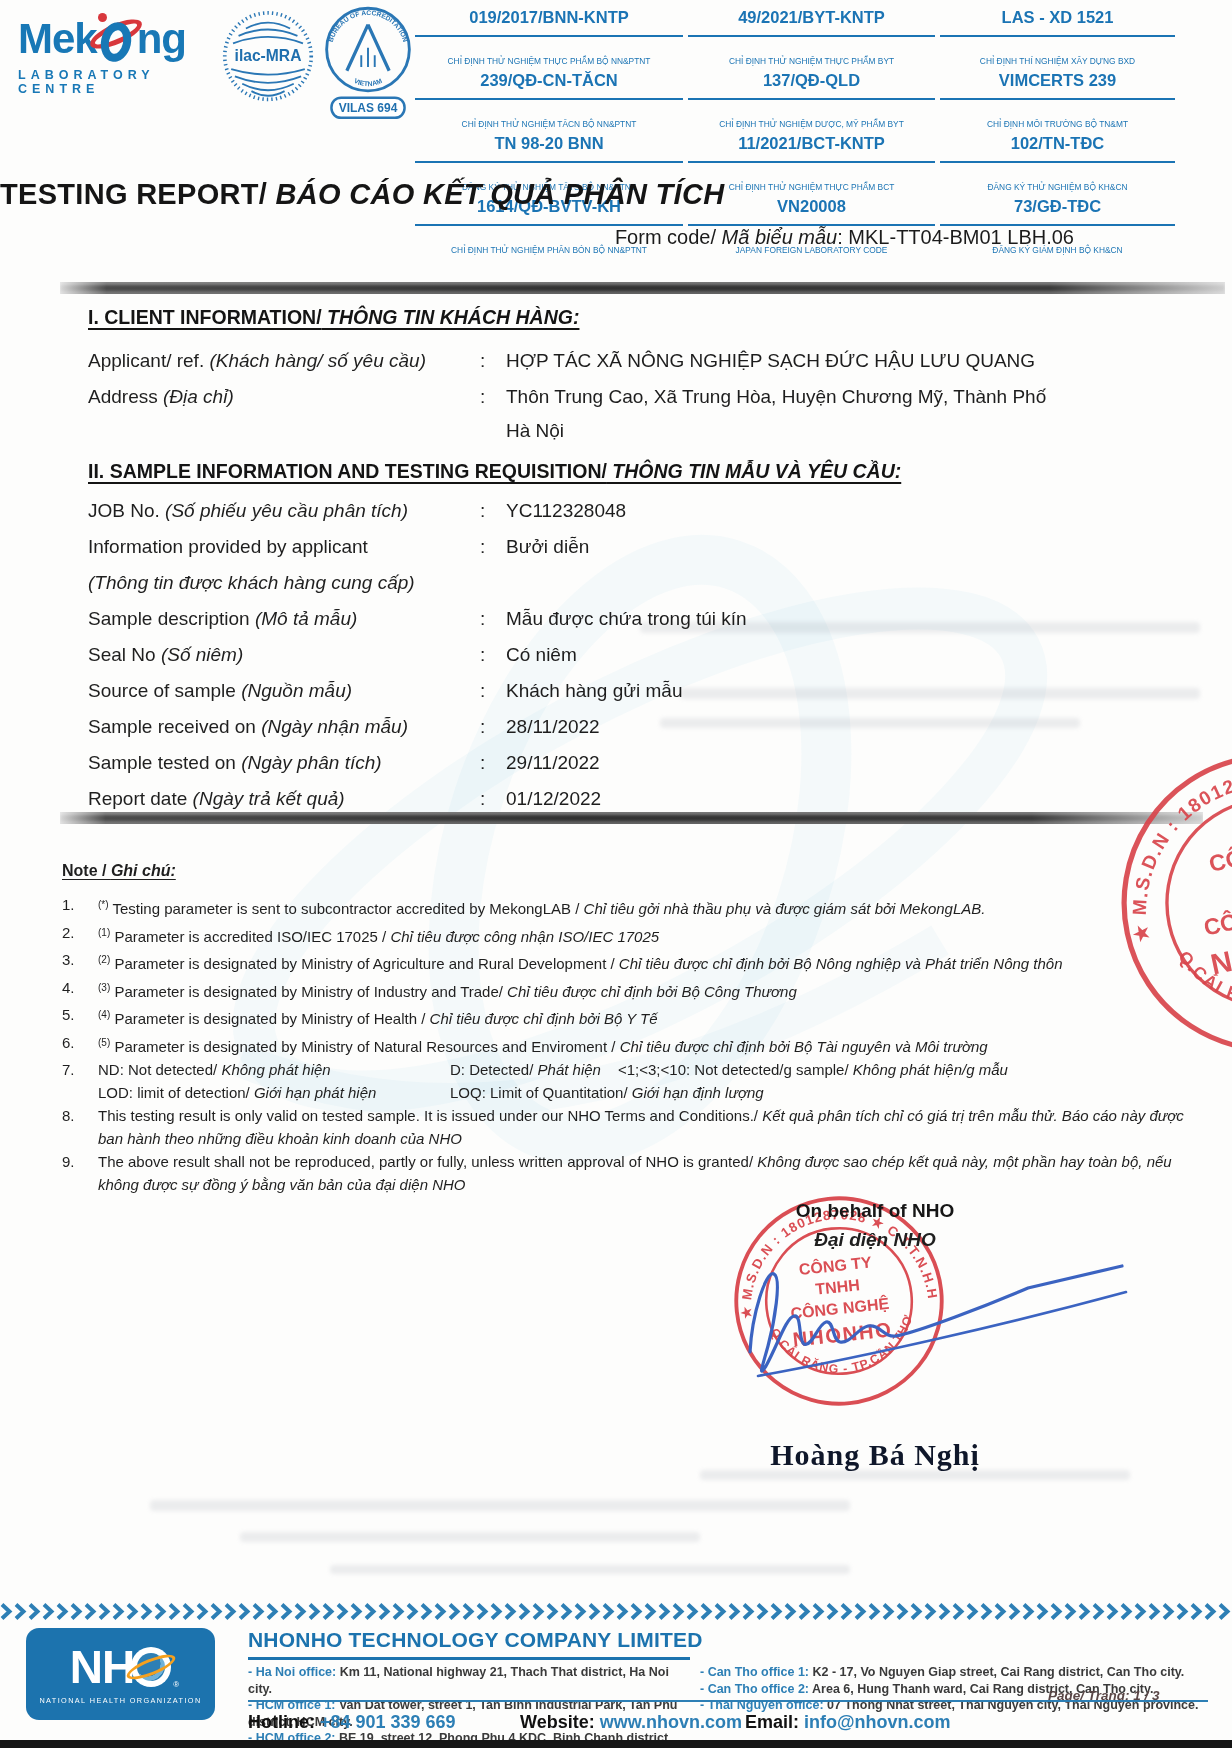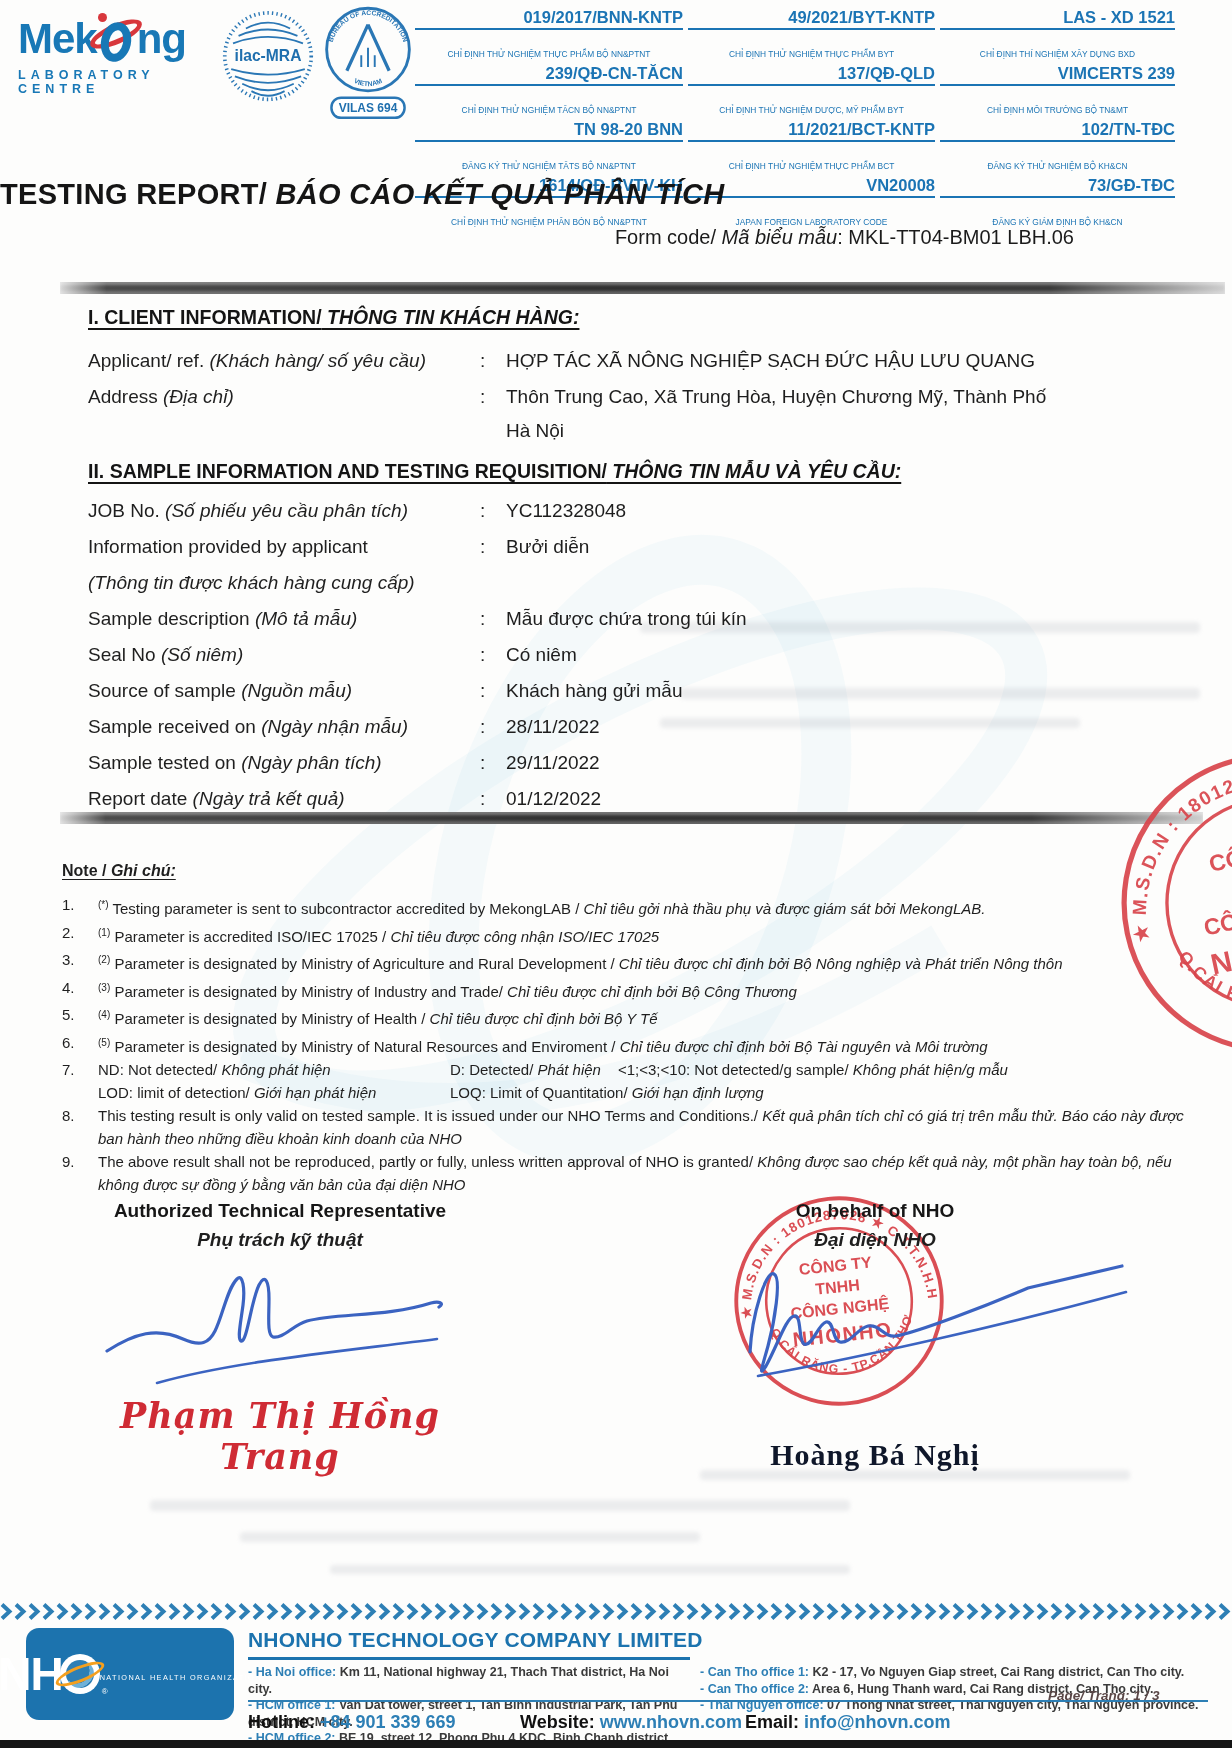--- a/index.html
+++ b/index.html
@@ -15,22 +15,22 @@
   .atom .orbit{position:absolute;width:56px;height:20px;border:5px solid #d8373c;border-radius:50%;
                top:10px;left:-7px;transform:rotate(-24deg)}
   .atom .dot{position:absolute;width:9px;height:9px;border-radius:50%;background:#d8373c;top:-1px;left:3px}
   .atom .oring{position:absolute;width:30px;height:40px;border:8px solid #1878b6;border-radius:50%;
                left:6px;top:8px;transform:rotate(12deg)}
   .brand-sub{font-size:12.5px;font-weight:bold;letter-spacing:5px;color:#1878b6;margin-top:4px}
 
   .seal{color:#2a77b5}
   .acc-grid{left:415px;top:8px;width:770px;display:grid;grid-template-columns:268px 247px 235px;column-gap:5px}
   .acc-entry{margin-bottom:5px}
-  .acc-code{font-size:16.5px;font-weight:bold;color:#1b74b4;text-align:right;
-            border-bottom:2.5px solid #1b74b4;padding-bottom:1px;white-space:nowrap}
+  .acc-code{font-size:16.5px;font-weight:bold;color:#1b74b4;text-align:center;
+            border-bottom:2.5px solid #1b74b4;padding-bottom:8px;white-space:nowrap}
   .acc-cap{font-size:8.4px;font-weight:normal;color:#1b74b4;text-align:center;margin-top:19px;white-space:nowrap}
 
   
   .doc-title{left:0;top:178px;width:100%;text-align:left;font-size:29px;font-weight:bold;color:#151515;letter-spacing:.3px}
   .doc-title .vi{font-style:italic}
   .form-line{left:0;top:226px;right:158px;text-align:right;font-size:20px;color:#1b1b1b}
   .form-line .vi{font-style:italic}
 
   .bar{height:12px;background:linear-gradient(90deg,#d9d9d9 0%,#4a4a4a 4%,#303030 45%,#3a3a3a 85%,#cfcfcf 100%);
        box-shadow:inset 0 3px 3px rgba(255,255,255,.35), inset 0 -3px 3px rgba(255,255,255,.25)}
@@ -67,22 +67,22 @@
                color:#cf2b34;text-align:center;margin-top:-14px;letter-spacing:1px}
   .red-name{left:640px;top:1438px;width:470px;text-align:center;font-family:"Liberation Serif",serif;
             font-weight:bold;font-size:30px;color:#0f172a;letter-spacing:1px;z-index:5}
   .stampA{left:732px;top:1194px;z-index:2;transform:rotate(-6deg)}
   .stampB{left:1118px;top:750px;z-index:3;transform:rotate(-12deg)}
   .sigpathL{margin-top:4px}
   .sigR-svg{left:718px;top:1252px;z-index:6}
 
   
   .chev{left:0;top:1603px;width:1232px;height:17px}
-  .nho-logo{left:26px;top:1628px;width:208px;height:92px;background:#1c73ae;border-radius:13px;
-            display:flex;flex-direction:row;align-items:center;justify-content:center;color:#fff}
+  .nho-logo{left:26px;top:1628px;width:189px;height:92px;background:#1c73ae;border-radius:13px;
+            display:flex;flex-direction:column;align-items:center;justify-content:center;color:#fff}
   .nho-row{display:flex;align-items:center;line-height:1}
   .nho-txt{font-size:46px;font-weight:bold;letter-spacing:-1px}
   .globe{position:relative;width:40px;height:40px;border-radius:50%;background:#fff;margin-left:-3px}
   .globe .land{position:absolute;left:6px;top:6px;width:28px;height:28px;border-radius:50%;
                background:radial-gradient(circle at 38% 38%,#2d7fb5 0 52%,#6fb1d8 53% 70%,#2d7fb5 71%)}
   .globe .ring{position:absolute;left:-6px;top:12px;width:52px;height:16px;border:3px solid #f5a01e;
                border-radius:50%;transform:rotate(-22deg)}
   .globe .reg{position:absolute;right:-8px;bottom:-2px;font-size:8px;color:#fff}
   .nho-sub{font-size:7.3px;letter-spacing:1.4px;margin-top:6px;white-space:nowrap}
   .f-company{left:248px;top:1628px;font-size:21px;font-weight:bold;color:#1c73ae;letter-spacing:.2px}
@@ -348,29 +348,20 @@
     <div class="note-row">
       <span>8.</span>
       <span><span>This testing result is only valid on tested sample. It is issued under our NHO Terms and Conditions./ </span><span class="nv">Kết quả phân tích chỉ có giá trị trên mẫu thử. Báo cáo này được ban hành theo những điều khoản kinh doanh của NHO</span></span>
     </div>
     <div class="note-row">
       <span>9.</span>
       <span><span>The above result shall not be reproduced, partly or fully, unless written approval of NHO is granted/ </span><span class="nv">Không được sao chép kết quả này, một phần hay toàn bộ, nếu không được sự đồng ý bằng văn bản của đại diện NHO</span></span>
     </div>
   </div>
 
-  <div class="abs sigL">
-    <div class="sig-title">Authorized Technical Representative</div>
-    <div class="sig-sub">Phụ trách kỹ thuật</div>
-    <svg class="sigpathL" width="370" height="150" viewBox="0 0 370 150">
-      <path d="M12 96 C40 78 62 72 88 84 C106 92 114 88 120 76 C128 60 132 34 142 24 C148 18 150 34 148 50 C146 66 142 84 146 86 C152 88 156 46 164 30 C170 18 174 26 174 44 C174 62 172 80 178 82 C188 84 198 70 212 66 C242 58 292 62 336 48 C344 46 350 48 344 52" fill="none" stroke="#3b63c1" stroke-width="3.2" stroke-linecap="round"></path>
-      <path d="M62 128 C140 106 250 96 342 84" fill="none" stroke="#3b63c1" stroke-width="2.6" stroke-linecap="round"></path>
-    </svg>
-    <div class="script-name">Phạm Thị Hồng Trang</div>
-  </div>
 
   <svg class="abs stampA" width="214" height="214" viewBox="0 0 200 200">
     <defs>
       <path id="s1top" d="M22,135 A83,83 0 1 1 178,135"></path>
       <path id="s1bot" d="M30,112 A72,72 0 0 0 170,112"></path>
     </defs>
     <g fill="none" stroke="#d8454b" opacity="0.95">
       <circle cx="100" cy="100" r="96" stroke-width="3.6"></circle>
       <circle cx="100" cy="100" r="68" stroke-width="2.4"></circle>
     </g>

